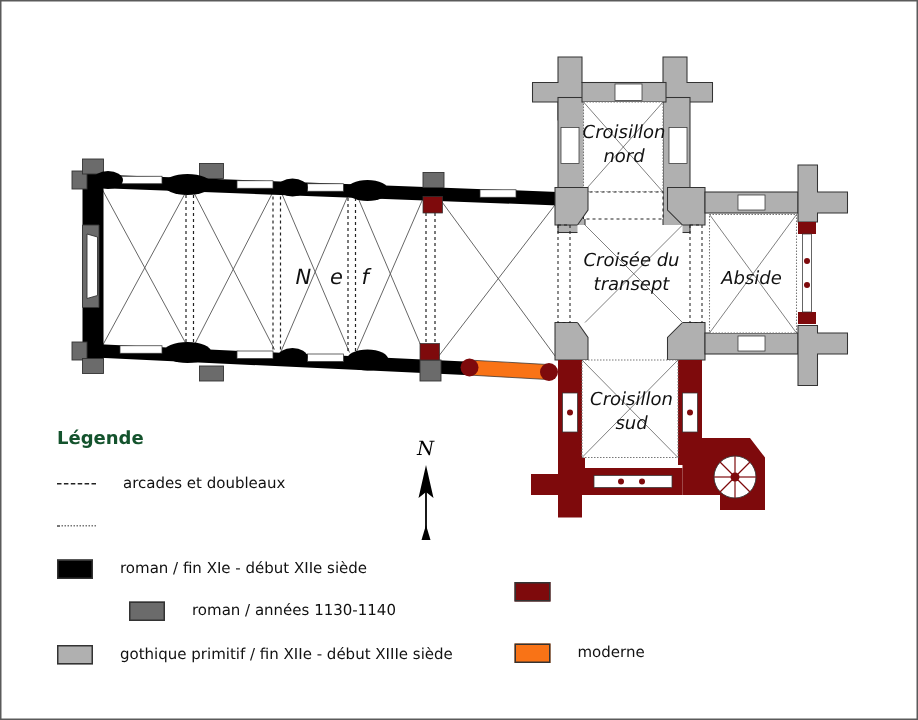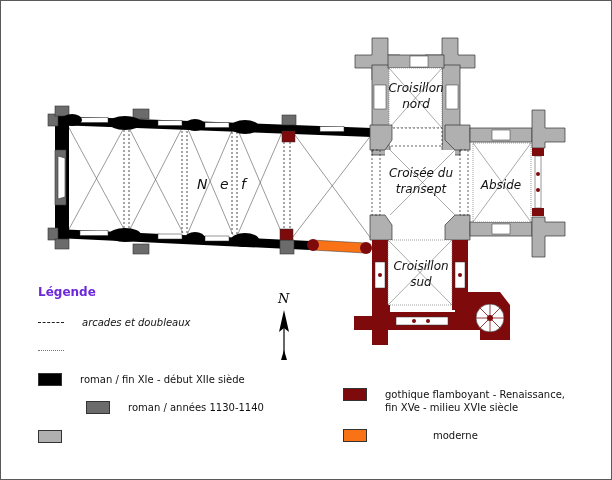--- a/index.html
+++ b/index.html
@@ -1,21 +1,21 @@
 <!DOCTYPE html>
 <html><head>
 <meta charset="utf-8">
 <style>
   html, body { margin: 0; padding: 0; background: #ffffff; }
   body { width: 612px; height: 480px; overflow: hidden; position: relative; font-family: "DejaVu Sans", sans-serif; }
   .frame { position: absolute; left: 0; top: 0; width: 610px; height: 478px; border: 1px solid #5a5a5a; }
   svg.plan { position: absolute; left: 0; top: 0; }
   .room-label { font-family: "DejaVu Sans", sans-serif; font-style: italic; font-size: 12px; fill: #111; text-anchor: middle; }
   .nef-label { font-family: "DejaVu Sans", sans-serif; font-style: italic; font-size: 14px; fill: #111; letter-spacing: 4px; }
-  .legend-title { position: absolute; left: 38px; top: 285px; font-weight: bold; font-size: 12px; color: #6d28d9; }
+  .legend-title { position: absolute; left: 38px; top: 285px; font-weight: bold; font-size: 12px; color: #14532d; }
   .legend-row { position: absolute; display: flex; align-items: flex-start; font-size: 10px; color: #111; }
   .legend-swatch { width: 24px; height: 13px; border: 1px solid #333; box-sizing: border-box; margin-right: 18px; flex: 0 0 auto; }
   .legend-line { width: 26px; height: 13px; margin-right: 18px; flex: 0 0 auto; position: relative; }
   .legend-line::after { content: ""; position: absolute; left: 0; right: 0; top: 6px; border-top: 1px dashed #222; }
   .legend-line.dotted::after { border-top: 1px dotted #777; }
   .legend-text { line-height: 13px; white-space: pre-line; }
 </style>
 </head>
 <body>
 
@@ -177,39 +177,38 @@
   <g>
     <text x="278" y="303" font-family="DejaVu Serif, serif" font-style="italic" font-size="13" fill="#000">N</text>
     <polygon points="284,310 289,332 284,328 279,332" fill="#000"></polygon>
     <line x1="284" y1="328" x2="284" y2="358" stroke="#000" stroke-width="1.2"></line>
     <polygon points="284,350 287,360 281,360" fill="#000"></polygon>
   </g>
 </svg>
 
 <div class="legend-title">Légende</div>
 
-<div class="legend-row" style="left:38px; top:316px;font-style:italic;">
+<div class="legend-row" style="left:38px; top:316px;">
   <span class="legend-line"></span>
   <span class="legend-text">arcades et doubleaux</span>
 </div>
 <div class="legend-row" style="left:38px; top:344px;">
   <span class="legend-line dotted"></span>
 </div>
 <div class="legend-row" style="left:38px; top:373px;">
   <span class="legend-swatch" style="background:#000000;"></span>
   <span class="legend-text">roman / fin XIe - début XIIe siède</span>
 </div>
 <div class="legend-row" style="left:38px; top:401px;margin-left:48px;">
   <span class="legend-swatch" style="background:#6b6b6b;"></span>
   <span class="legend-text">roman / années 1130-1140</span>
 </div>
 <div class="legend-row" style="left:38px; top:430px;">
   <span class="legend-swatch" style="background:#b0b0b0;"></span>
+  <span class="legend-text">gothique primitif / fin XIIe - début XIIIe siède</span>
 </div>
 <div class="legend-row" style="left:343px; top:388px;">
   <span class="legend-swatch" style="background:#7e0a0c;"></span>
-  <span class="legend-text">gothique flamboyant - Renaissance,
-fin XVe - milieu XVIe siècle</span>
-</div>
-<div class="legend-row" style="left:343px; top:429px;gap:48px;">
+</div>
+<div class="legend-row" style="left:343px; top:429px;">
   <span class="legend-swatch" style="background:#f97316;"></span>
   <span class="legend-text">moderne</span>
 </div>
 
 </body></html>

